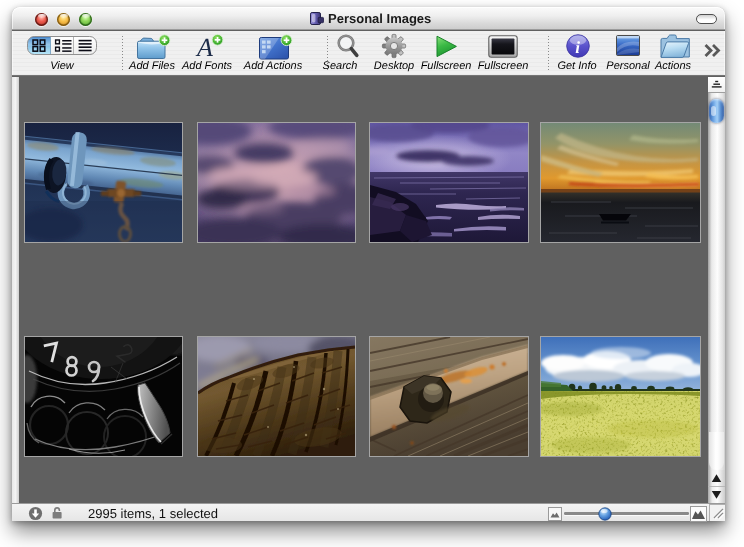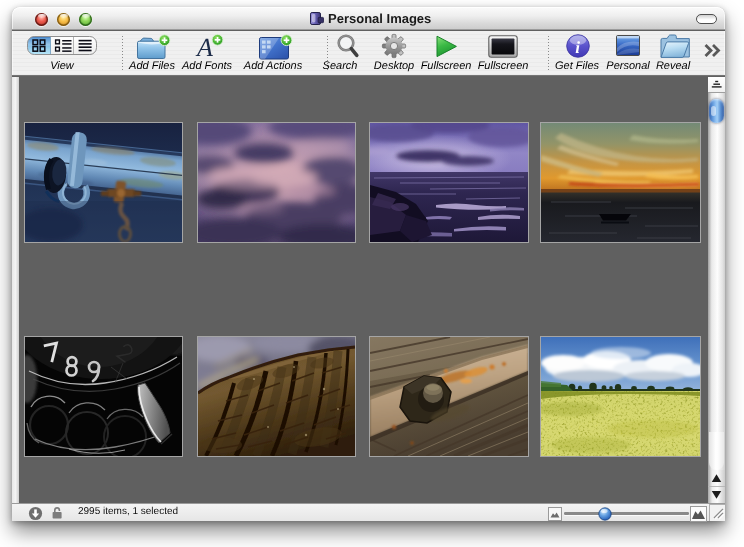--- a/index.html
+++ b/index.html
@@ -19,21 +19,21 @@
 #ticon{position:absolute;left:298px;top:5px;width:14px;height:13px;}
 #pill{position:absolute;left:684px;top:7px;width:21px;height:10px;border-radius:5px;border:1.5px solid #4f4f4f;background:linear-gradient(#cfcfcf,#ffffff 60%);}
 #toolbar{position:absolute;left:0;top:24px;width:713px;height:45px;
  background:repeating-linear-gradient(180deg,#f0f0f0 0px,#f0f0f0 3px,#eaeaea 3px,#eaeaea 4px);
  border-bottom:1px solid #747474;box-shadow:inset 1px 0 0 rgba(255,255,255,.5),inset -1px 0 0 rgba(255,255,255,.5);}
 .tsep{position:absolute;top:5px;height:36px;width:1px;background-image:repeating-linear-gradient(180deg,#8a8a8a 0 1px,transparent 1px 3px);}
 .tlabel{position:absolute;top:29px;font-size:11px;color:#000;text-align:center;transform:translateX(-50%);white-space:nowrap;font-style:italic;}
 #content{position:absolute;left:0;top:70px;width:713px;height:426px;background:#606060;}
 #lstrip{position:absolute;left:0;top:70px;width:7px;height:426px;background:linear-gradient(90deg,#e8e8e8,#f4f4f4 50%,#cfcfcf);}
 #statusbar{position:absolute;left:0;top:496px;width:713px;height:18px;background:linear-gradient(#f4f4f4,#e6e6e6);border-top:1px solid #9a9a9a;}
-#stattext{position:absolute;left:66px;top:498.8px;font-size:10px;color:#111;}
+#stattext{position:absolute;left:76px;top:498.8px;font-size:13px;color:#111;}
 .thumb{position:absolute;border:1px solid #a5a5a5;}
 #scrollv{position:absolute;left:696px;top:70px;width:17px;height:426px;background:linear-gradient(90deg,#9f9f9f 0,#e9e9e9 22%,#fdfdfd 55%,#e4e4e4 85%,#cfcfcf);}
 </style>
 </head>
 <body>
 <div id="win">
   <div id="titlebar">
     <div class="tl" id="tb-red"></div>
       <div class="tl" id="tb-yel"></div>
       <div class="tl" id="tb-grn"></div>
@@ -57,23 +57,23 @@
     <div class="tsep" style="left:315px"></div>
     <div class="tsep" style="left:536px"></div>
     <div class="tlabel" style="left:50px">View</div>
     <div class="tlabel" style="left:140px">Add Files</div>
     <div class="tlabel" style="left:195px">Add Fonts</div>
     <div class="tlabel" style="left:261px">Add Actions</div>
     <div class="tlabel" style="left:328px">Search</div>
     <div class="tlabel" style="left:382px">Desktop</div>
     <div class="tlabel" style="left:434px">Fullscreen</div>
     <div class="tlabel" style="left:491px">Fullscreen</div>
-    <div class="tlabel" style="left:565px">Get Files</div>
+    <div class="tlabel" style="left:565px">Get Info</div>
     <div class="tlabel" style="left:616px">Personal</div>
-    <div class="tlabel" style="left:661px">Reveal</div>
+    <div class="tlabel" style="left:661px">Actions</div>
 
 <svg style="position:absolute;left:15px;top:5px" width="70" height="19" viewBox="0 0 70 19">
  <defs>
   <linearGradient id="segb" x1="0" y1="0" x2="0" y2="1">
    <stop offset="0" stop-color="#2e62aa"></stop>
             <stop offset="0.13" stop-color="#5f9cd6"></stop>
    <stop offset="0.48" stop-color="#9ccaec"></stop>
             <stop offset="0.52" stop-color="#88c2e8"></stop>
    <stop offset="1" stop-color="#bceafa"></stop>
   </linearGradient>

